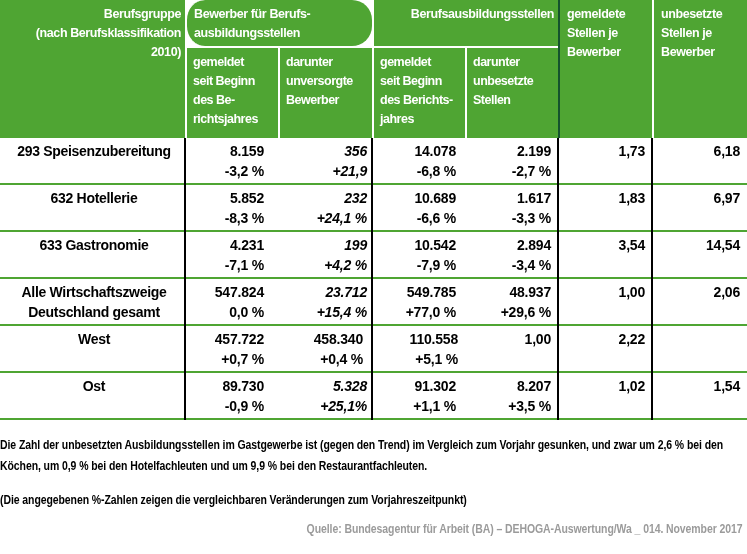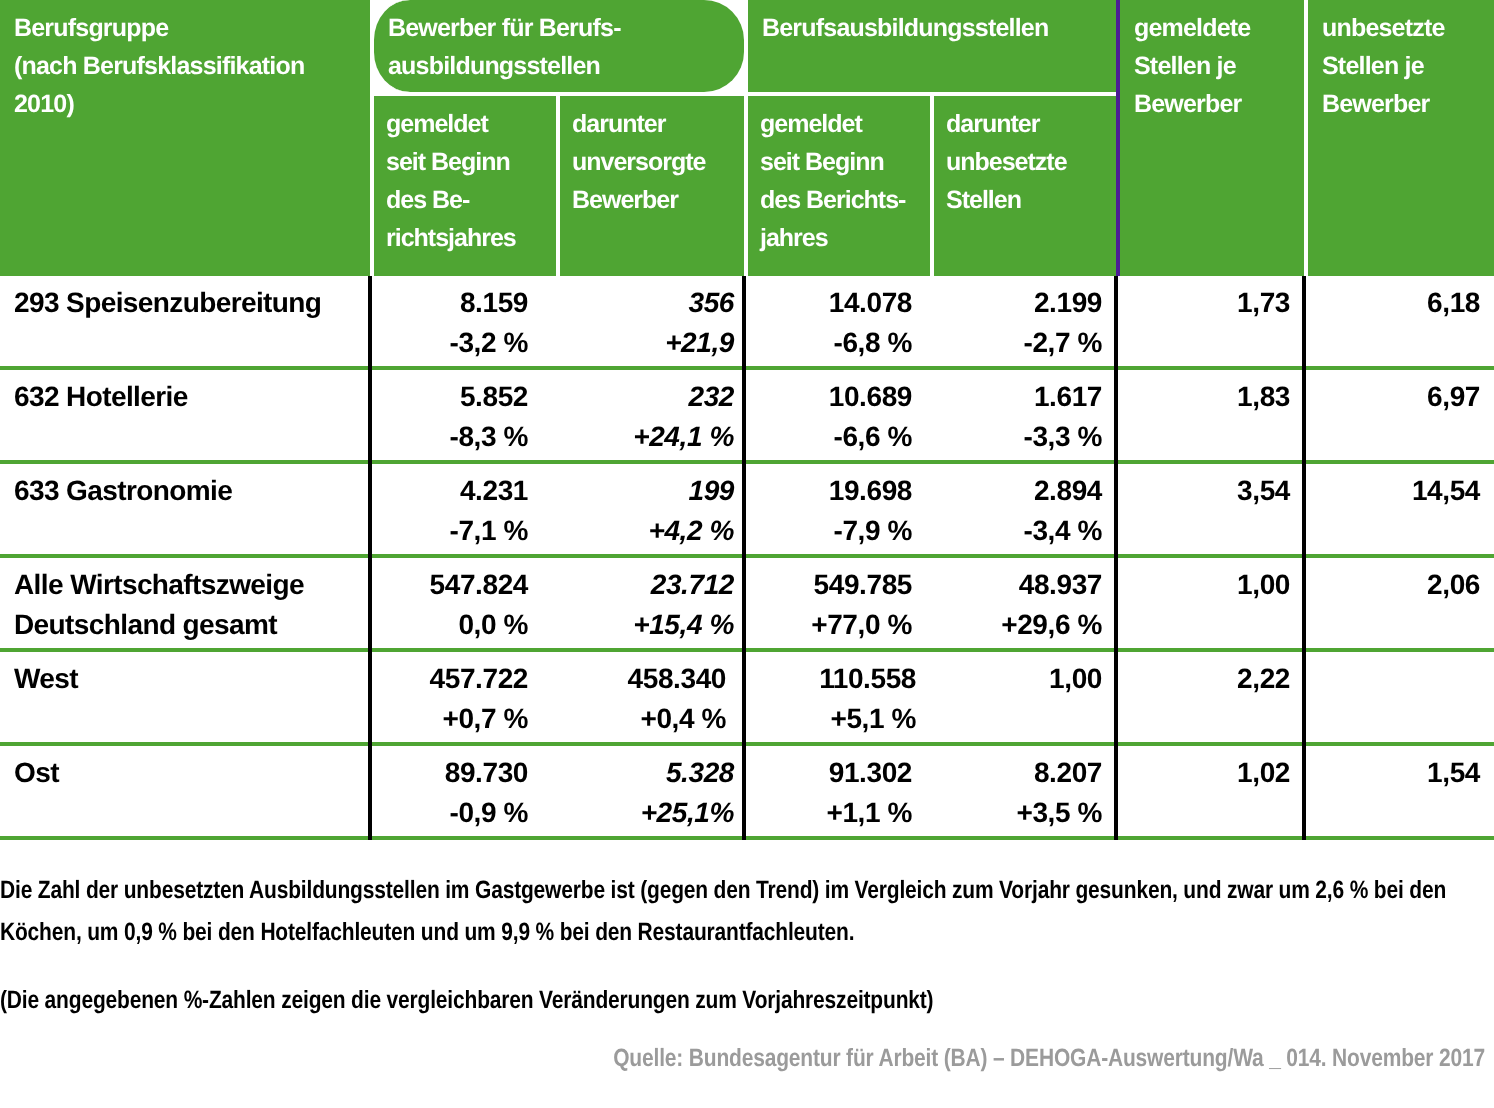--- a/index.html
+++ b/index.html
@@ -28,24 +28,24 @@
     background:var(--accent);
     color:#fff;
     font-weight:bold;
     font-size:12.5px;
     letter-spacing:-0.4px;
     line-height:19px;
     white-space:pre-line;
     padding:5px 4px 4px 7px;
     overflow:hidden;
   }
-  .h-berufsgruppe{grid-column:1;grid-row:1/3;}
+  .h-berufsgruppe{grid-column:1;grid-row:1/3;text-align:right;}
   .h-group-bewerber{grid-column:2/4;grid-row:1;border-left:2px solid #fff;border-radius:20px;}
-  .h-group-stellen{grid-column:4/6;grid-row:1;border-left:2px solid #fff;}
-  .h-gemeldete-je{grid-column:6;grid-row:1/3;border-left:2px solid #4c1d95;}
+  .h-group-stellen{grid-column:4/6;grid-row:1;border-left:2px solid #fff;text-align:right;}
+  .h-gemeldete-je{grid-column:6;grid-row:1/3;border-left:2px solid #14532d;}
   .h-unbesetzte-je{grid-column:7;grid-row:1/3;border-left:2px solid #fff;}
   .h-sub{grid-row:2;border-top:2px solid #fff;padding-left:6px;letter-spacing:-0.5px;}
   .h-sub-1{grid-column:2;border-left:2px solid #fff;}
   .h-sub-2{grid-column:3;border-left:2px solid #fff;}
   .h-sub-3{grid-column:4;border-left:2px solid #fff;}
   .h-sub-4{grid-column:5;border-left:2px solid #fff;}
   
   .tbody{position:relative;width:747px;}
   .vline{position:absolute;top:0;bottom:0;width:2px;background:#000;}
   .vline-1{left:184px;}
@@ -63,20 +63,21 @@
     font-size:14px;
     line-height:20px;
     padding-top:3px;
     overflow:hidden;
   }
   .label{
     white-space:pre-line;
     padding-left:7px;
     padding-right:4px;
     letter-spacing:-0.3px;
+    text-align:center;
   }
   .num{display:flex;flex-direction:column;align-items:flex-end;letter-spacing:-0.2px;}
   .c2{padding-right:14px;padding-left:31px;}
   .c3{padding-right:5px;font-style:italic;}
   .c4{padding-right:9px;}
   .c5{padding-right:7px;}
   .c6{padding-right:7px;}
   .c7{padding-right:7px;text-align:right;}
   
   .notes{
@@ -200,21 +201,21 @@
       <div class="cell label">633 Gastronomie</div>
       <div class="cell num c2">
           <span>4.231</span>
           <span>-7,1 %</span>
         </div>
       <div class="cell num c3">
           <span>199</span>
           <span>+4,2 %</span>
         </div>
       <div class="cell num c4">
-          <span>19.698</span>
+          <span>10.542</span>
           <span>-7,9 %</span>
         </div>
       <div class="cell num c5">
           <span>2.894</span>
           <span>-3,4 %</span>
         </div>
       <div class="cell num c6">
           <span>3,54</span>
         </div>
       <div class="cell num c7">

